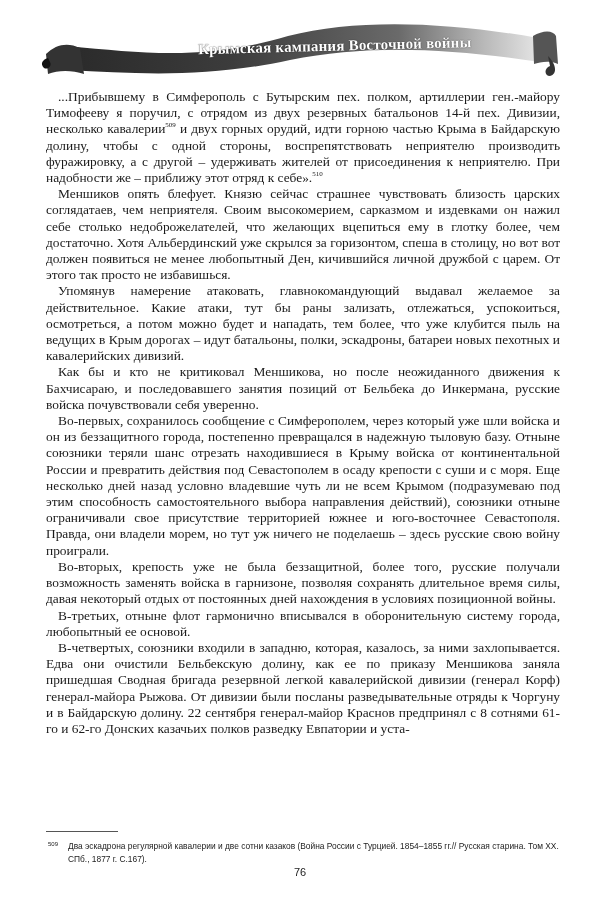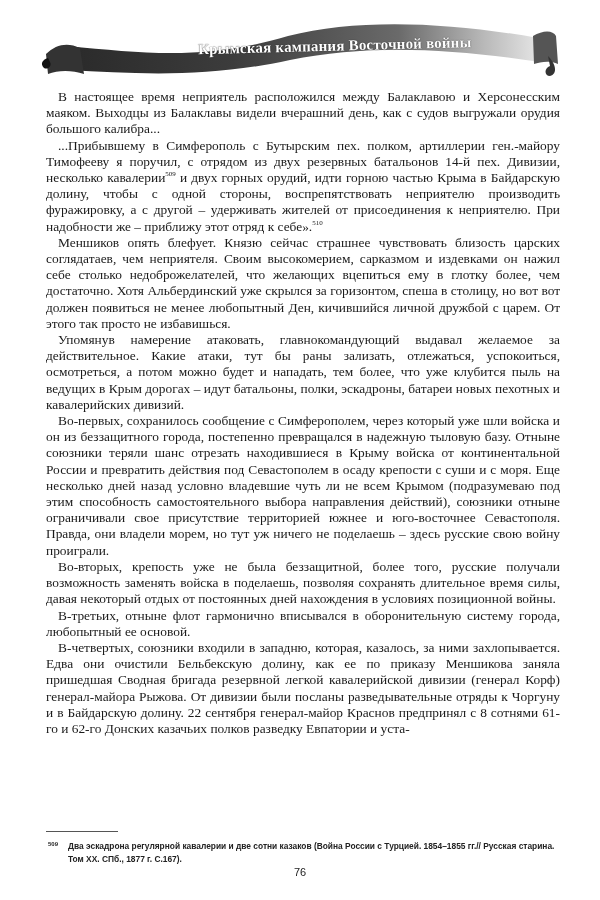--- a/index.html
+++ b/index.html
@@ -15,21 +15,21 @@
   .body-text {
     position: absolute; left: 46px; top: 89px; width: 514px;
     font-family: "Liberation Serif", serif; font-size: 13.4px; line-height: 16.2px;
     text-align: justify; hyphens: auto;
   }
   .body-text p { margin: 0; text-indent: 12px; }
   sup { font-size: 7px; line-height: 0; vertical-align: 6px; }
   .fn-rule { position: absolute; left: 46px; top: 831px; width: 72px; height: 1px; background: #555; }
   .footnotes {
     position: absolute; left: 46px; top: 840px; width: 514px;
-    font-family: "Liberation Sans", sans-serif; font-size: 8.4px; line-height: 13px; color: #222; font-weight: bold;
+    font-family: "Liberation Sans", sans-serif; font-size: 8.4px; line-height: 13px; color: #222;
   }
   .fn { position: relative; padding-left: 22px; }
   .fn-num { position: absolute; left: 2px; top: -2px; font-size: 6px; }
   .page-num {
     position: absolute; left: 0; width: 600px; top: 866px; text-align: center;
     font-family: "Liberation Sans", sans-serif; font-size: 11px; color: #222;
   }
 </style>
 </head>
 <body>
@@ -48,26 +48,26 @@
     <path d="M40 38 C 120 46, 180 52, 260 28 C 330 10, 420 14, 510 30 L 512 54 C 420 40, 340 36, 262 52 C 180 70, 110 66, 40 62 Z" fill="url(#rib)"></path>
     <path d="M18 46 C 28 36, 40 34, 52 40 L 56 66 C 44 62, 30 62, 20 66 Z" fill="#333"></path>
     <path d="M20 50 C 14 52, 12 56, 16 60 C 20 62, 24 58, 22 54 Z" fill="#111"></path>
     <path d="M505 28 C 515 22, 525 22, 528 28 L 530 56 C 522 52, 512 54, 506 56 Z" fill="#555"></path>
     <path d="M520 48 C 528 56, 530 66, 522 68 C 516 68, 516 60, 522 58 Z" fill="#333"></path>
   </svg>
   <div class="banner-title">Крымская кампания Восточной войны</div>
 </div>
 
 <div class="body-text">
-  <p>В настоящее время неприятель расположился между Балаклавою и Херсонесским маяком. Выходцы из Балаклавы видели вчерашний день, как с судов выгружали орудия большого калибра...</p>
   <p><span>...Прибывшему в Симферополь с Бутырским пех. полком, артиллерии ген.-майору Тимофееву я поручил, с отрядом из двух резервных батальонов 14-й пех. Дивизии, несколько кавалерии</span><sup>509</sup><span> и двух горных орудий, идти горною частью Крыма в Байдарскую долину, чтобы с одной стороны, воспрепятствовать неприятелю производить фуражировку, а с другой – удерживать жителей от присоединения к неприятелю. При надобности же – приближу этот отряд к себе».</span><sup>510</sup></p>
   <p>Меншиков опять блефует. Князю сейчас страшнее чувствовать близость царских соглядатаев, чем неприятеля. Своим высокомерием, сарказмом и издевками он нажил себе столько недоброжелателей, что желающих вцепиться ему в глотку более, чем достаточно. Хотя Альбердинский уже скрылся за горизонтом, спеша в столицу, но вот вот должен появиться не менее любопытный Ден, кичившийся личной дружбой с царем. От этого так просто не избавишься.</p>
   <p>Упомянув намерение атаковать, главнокомандующий выдавал желаемое за действительное. Какие атаки, тут бы раны зализать, отлежаться, успокоиться, осмотреться, а потом можно будет и нападать, тем более, что уже клубится пыль на ведущих в Крым дорогах – идут батальоны, полки, эскадроны, батареи новых пехотных и кавалерийских дивизий.</p>
+  <p>Как бы и кто не критиковал Меншикова, но после неожиданного движения к Бахчисараю, и последовавшего занятия позиций от Бельбека до Инкермана, русские войска почувствовали себя уверенно.</p>
   <p>Во-первых, сохранилось сообщение с Симферополем, через который уже шли войска и он из беззащитного города, постепенно превращался в надежную тыловую базу. Отныне союзники теряли шанс отрезать находившиеся в Крыму войска от континентальной России и превратить действия под Севастополем в осаду крепости с суши и с моря. Еще несколько дней назад условно владевшие чуть ли не всем Крымом (подразумеваю под этим способность самостоятельного выбора направления действий), союзники отныне ограничивали свое присутствие территорией южнее и юго-восточнее Севастополя. Правда, они владели морем, но тут уж ничего не поделаешь – здесь русские свою войну проиграли.</p>
-  <p>Во-вторых, крепость уже не была беззащитной, более того, русские получали возможность заменять войска в поделаешь, позволяя сохранять длительное время силы, давая некоторый отдых от постоянных дней нахождения в условиях позиционной войны.</p>
+  <p>Во-вторых, крепость уже не была беззащитной, более того, русские получали возможность заменять войска в гарнизоне, позволяя сохранять длительное время силы, давая некоторый отдых от постоянных дней нахождения в условиях позиционной войны.</p>
   <p>В-третьих, отныне флот гармонично вписывался в оборонительную систему города, любопытный ее основой.</p>
   <p>В-четвертых, союзники входили в западню, которая, казалось, за ними захлопывается. Едва они очистили Бельбекскую долину, как ее по приказу Меншикова заняла пришедшая Сводная бригада резервной легкой кавалерийской дивизии (генерал Корф) генерал-майора Рыжова. От дивизии были посланы разведывательные отряды к Чоргуну и в Байдарскую долину. 22 сентября генерал-майор Краснов предпринял с 8 сотнями 61-го и 62-го Донских казачьих полков разведку Евпатории и уста-</p>
 </div>
 
 <div class="fn-rule"></div>
 
 <div class="footnotes">
   <div class="fn">
     <span class="fn-num">509</span>
     <span>Два эскадрона регулярной кавалерии и две сотни казаков (Война России с Турцией. 1854–1855 гг.// Русская старина. Том XX. СПб., 1877 г. С.167).</span>

